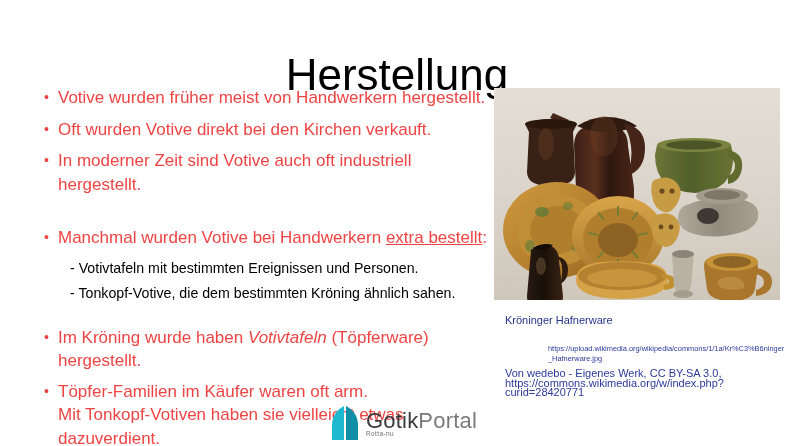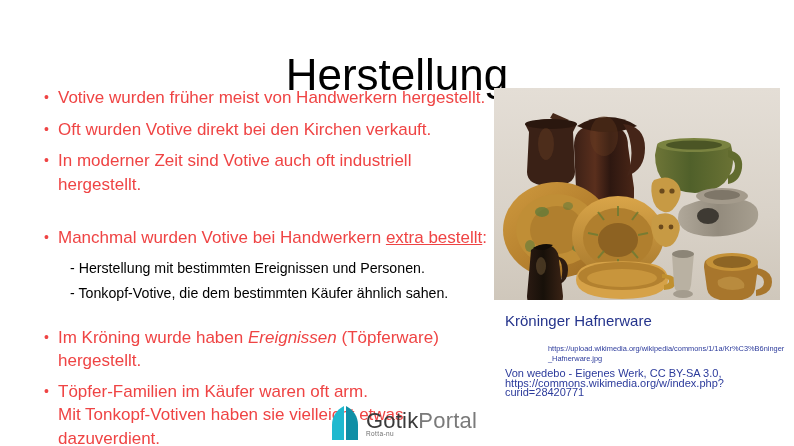--- a/index.html
+++ b/index.html
@@ -83,21 +83,21 @@
     overflow: hidden;
     background: #ded9d2;
   }
   .picture-wrap svg { display: block; }
 
   
   .caption {
     position: absolute;
     left: 505px;
     top: 312px;
-    font-size: 15px;
+    font-size: 11px;
     color: #25348c;
     line-height: 17px;
   }
   .credit-url {
     position: absolute;
     left: 505px;
     top: 344px;
     width: 240px;
     font-size: 7.4px;
     line-height: 9.6px;
@@ -164,32 +164,32 @@
       <span>In moderner Zeit sind Votive auch oft industriell hergestellt.</span>
     </div>
 
     <div class="spacer-lg"></div>
 
     <div class="bullet tight">
       <span>Manchmal wurden Votive bei Handwerkern </span><span class="ul">extra bestellt</span><span>:</span>
     </div>
 
     <div class="subline">
-      <span>- Herstellung mit bestimmten Ereignissen und Personen.</span>
+      <span>- Votivtafeln mit bestimmten Ereignissen und Personen.</span>
     </div>
 
     <div class="subline">
-      <span>- Tonkopf-Votive, die dem bestimmten Käufer ähnlich sahen.</span>
+      <span>- Tonkopf-Votive, die dem bestimmten Kröning ähnlich sahen.</span>
     </div>
 
     <div class="spacer-md"></div>
 
 
     <div class="bullet tight">
-      <span>Im Kröning wurde haben </span><span class="it">Ereignissen</span><span> (Töpferware) hergestellt.</span>
+      <span>Im Kröning wurde haben </span><span class="it">Votivtafeln</span><span> (Töpferware) hergestellt.</span>
     </div>
 
     <div class="bullet tight">
       <span>Töpfer-Familien im Käufer waren oft arm.</span><br>
       <span>Mit Tonkopf-Votiven haben sie vielleicht etwas dazuverdient.</span>
     </div>
 
   </div>
 
   <div class="picture-wrap">

